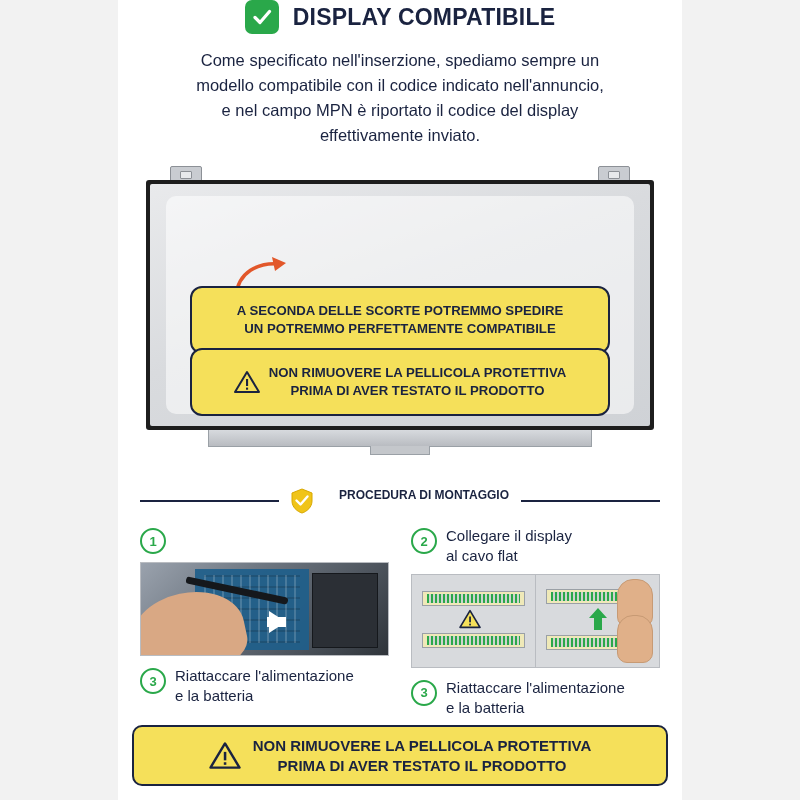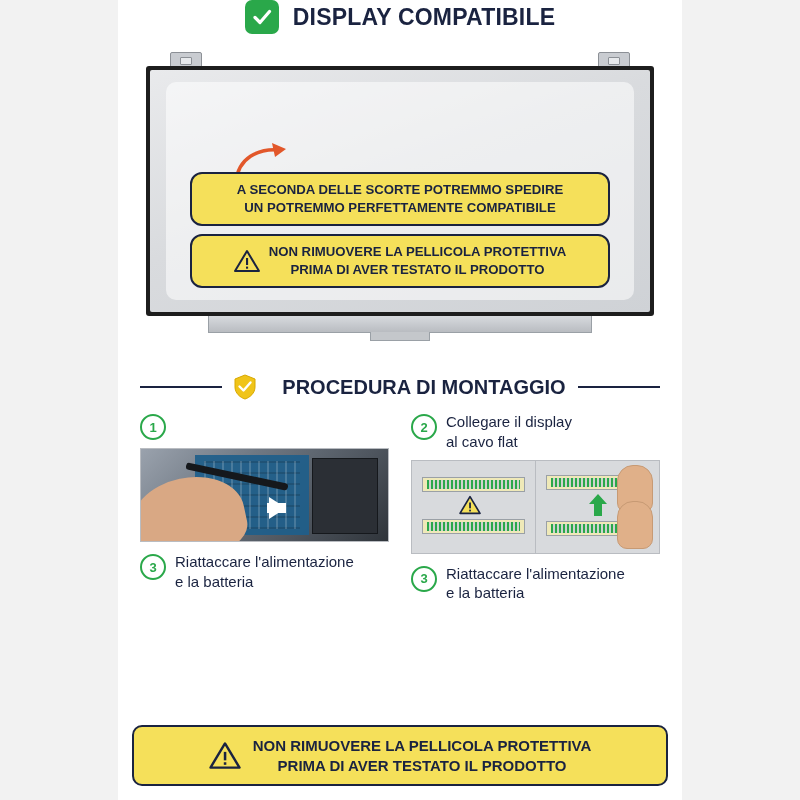--- a/index.html
+++ b/index.html
@@ -166,21 +166,21 @@
     right: 44px;
     background: #f5e05a;
     border: 2px solid #1a2340;
     border-radius: 12px;
     box-sizing: border-box;
     text-align: center;
     color: #1a2340;
     font-weight: bold;
     font-size: 13.2px;
     line-height: 1.35;
-    padding: 7px 10px;
+    padding: 14px 10px;
     display: flex;
     align-items: center;
     justify-content: center;
   }
   .yellow-box.one { top: 120px; }
   .yellow-box.two {
     top: 182px;
     gap: 9px;
   }
   .warn-tri { flex: none; }
@@ -192,23 +192,23 @@
     gap: 12px;
     margin: 22px 22px 0 22px;
   }
   .proc-line {
     flex: 1;
     height: 2px;
     background: #1a2340;
   }
   .proc-title {
     display: flex;
-    align-items: center;
+    align-items: flex-start;
     gap: 26px;
-    font-size: 20px;
+    font-size: 12px;
     font-weight: bold;
     color: #1a2340;
     white-space: nowrap;
   }
 
   .steps {
     display: flex;
     margin: 12px 22px 0 22px;
     gap: 22px;
   }
@@ -386,20 +386,26 @@
 
     <div class="header">
       <span class="check-box-icon">
         <svg width="22" height="22" viewBox="0 0 22 22" aria-hidden="true">
           <path d="M4 11.5 L9 16.5 L18.5 5.5" fill="none" stroke="#ffffff" stroke-width="3.2" stroke-linecap="round" stroke-linejoin="round"></path>
         </svg>
       </span>
       <div class="header-title">DISPLAY COMPATIBILE</div>
     </div>
 
+    <div class="intro">
+      <div>Come specificato nell'inserzione, spediamo sempre un</div>
+      <div>modello compatibile con il codice indicato nell'annuncio,</div>
+      <div>e nel campo MPN è riportato il codice del display</div>
+      <div>effettivamente inviato.</div>
+    </div>
 
     <div class="screen-wrap">
       <div class="bracket l"></div>
       <div class="bracket r"></div>
 
       <div class="screen-outer">
         <div class="screen-inner"></div>
       </div>
       <div class="screen-base"></div>
       <div class="screen-base-tab"></div>

